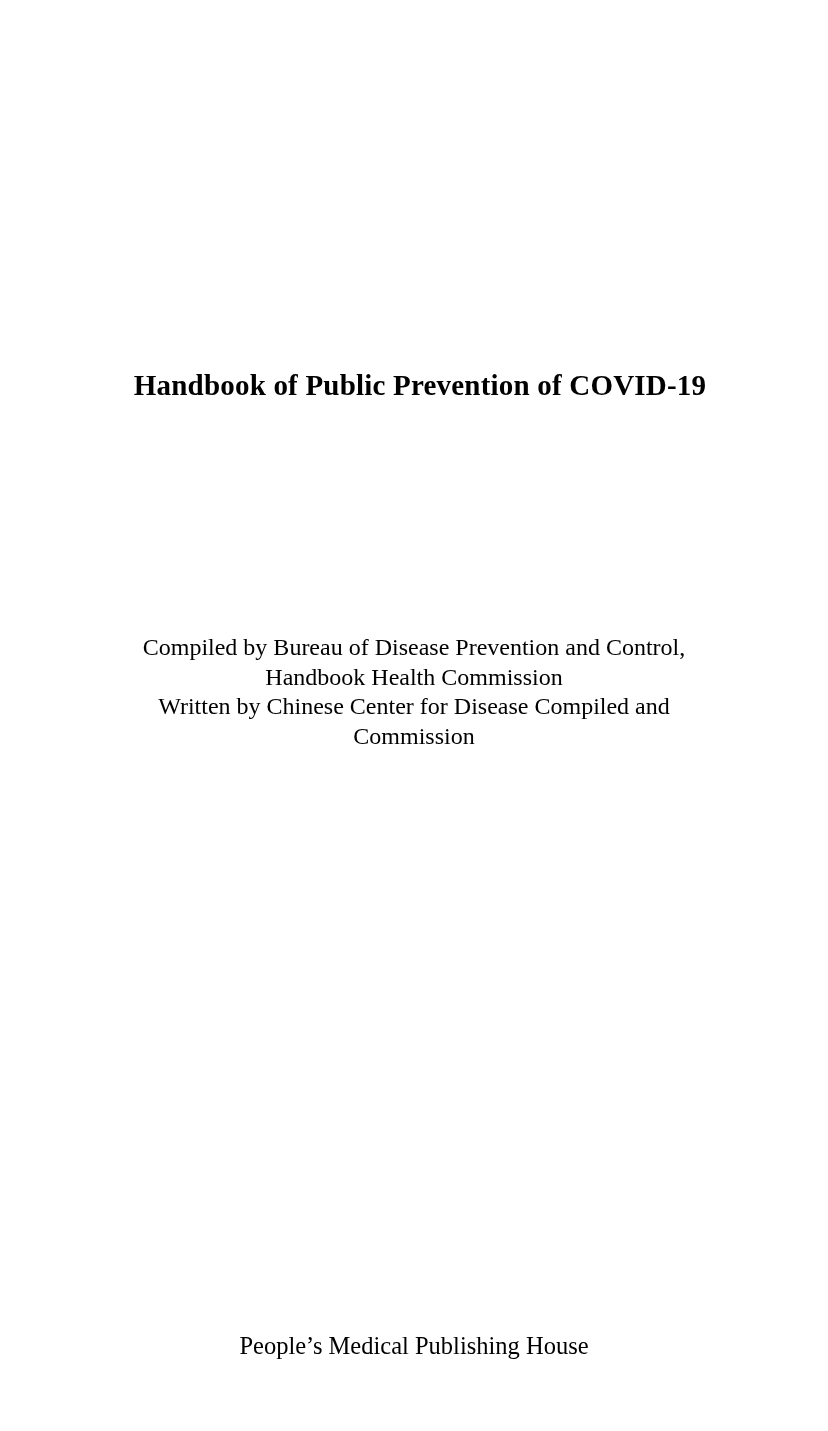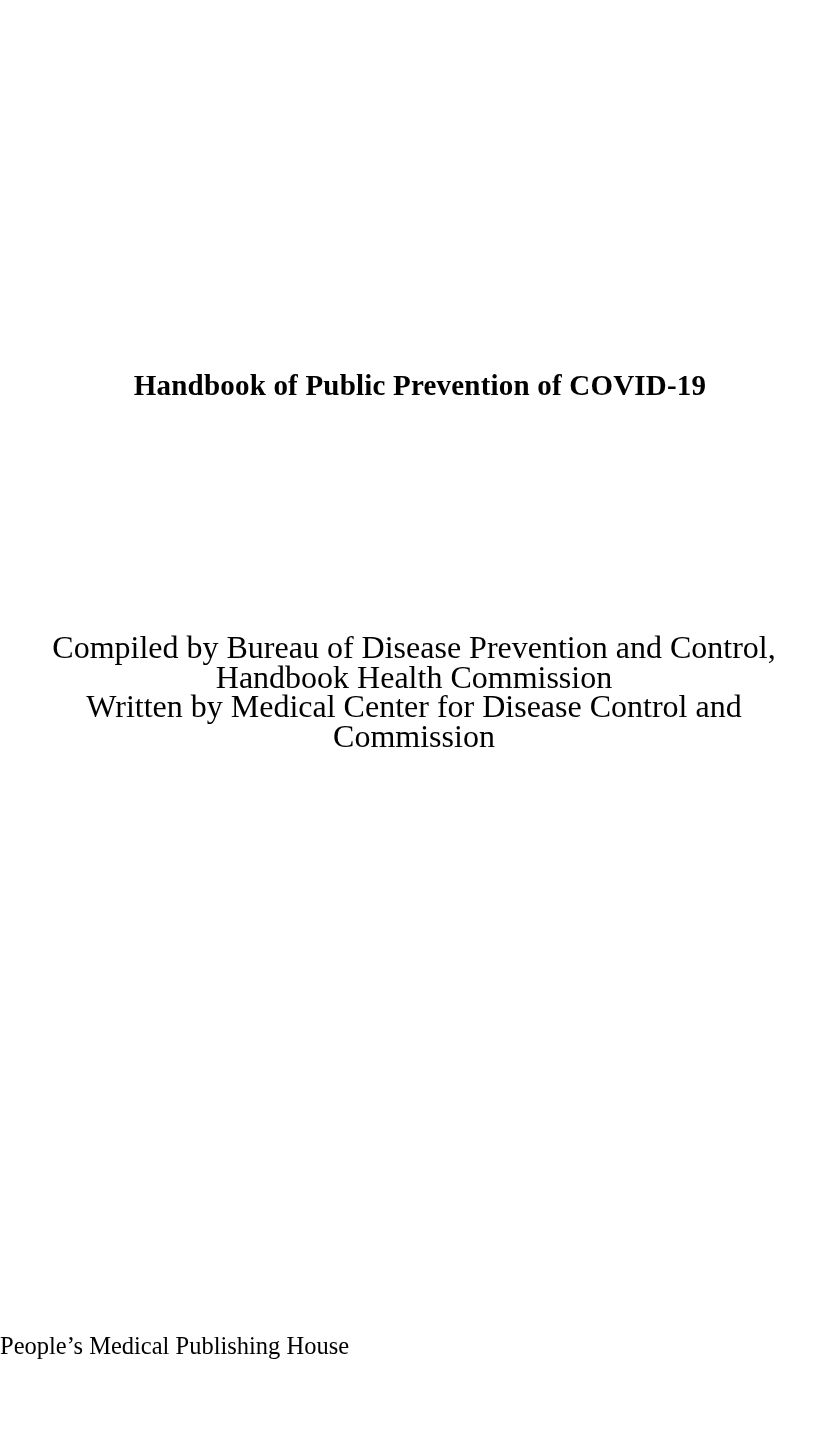--- a/index.html
+++ b/index.html
@@ -26,40 +26,41 @@
     font-size: 29px;
     font-weight: bold;
     letter-spacing: 0.2px;
   }
   .byline {
     position: absolute;
     top: 633px;
     left: 0;
     width: 100%;
     text-align: center;
-    font-size: 32px;
+    font-size: 24px;
     line-height: 29.5px;
     font-weight: normal;
   }
   .publisher {
     position: absolute;
     top: 1332px;
     left: 0;
     width: 100%;
+    text-align: center;
     font-size: 24.5px;
     font-weight: normal;
   }
 </style>
 </head>
 <body>
 
 <div class="page">
   <h1 class="book-title">Handbook of Public Prevention of COVID-19</h1>
 
   <div class="byline">
     <div class="byline-line">Compiled by Bureau of Disease Prevention and Control,</div>
     <div class="byline-line">Handbook Health Commission</div>
-    <div class="byline-line">Written by Medical Center for Disease Control and</div>
+    <div class="byline-line">Written by Chinese Center for Disease Compiled and</div>
     <div class="byline-line">Commission</div>
   </div>
 
   <div class="publisher">People’s Medical Publishing House</div>
 </div>
 
 </body></html>

